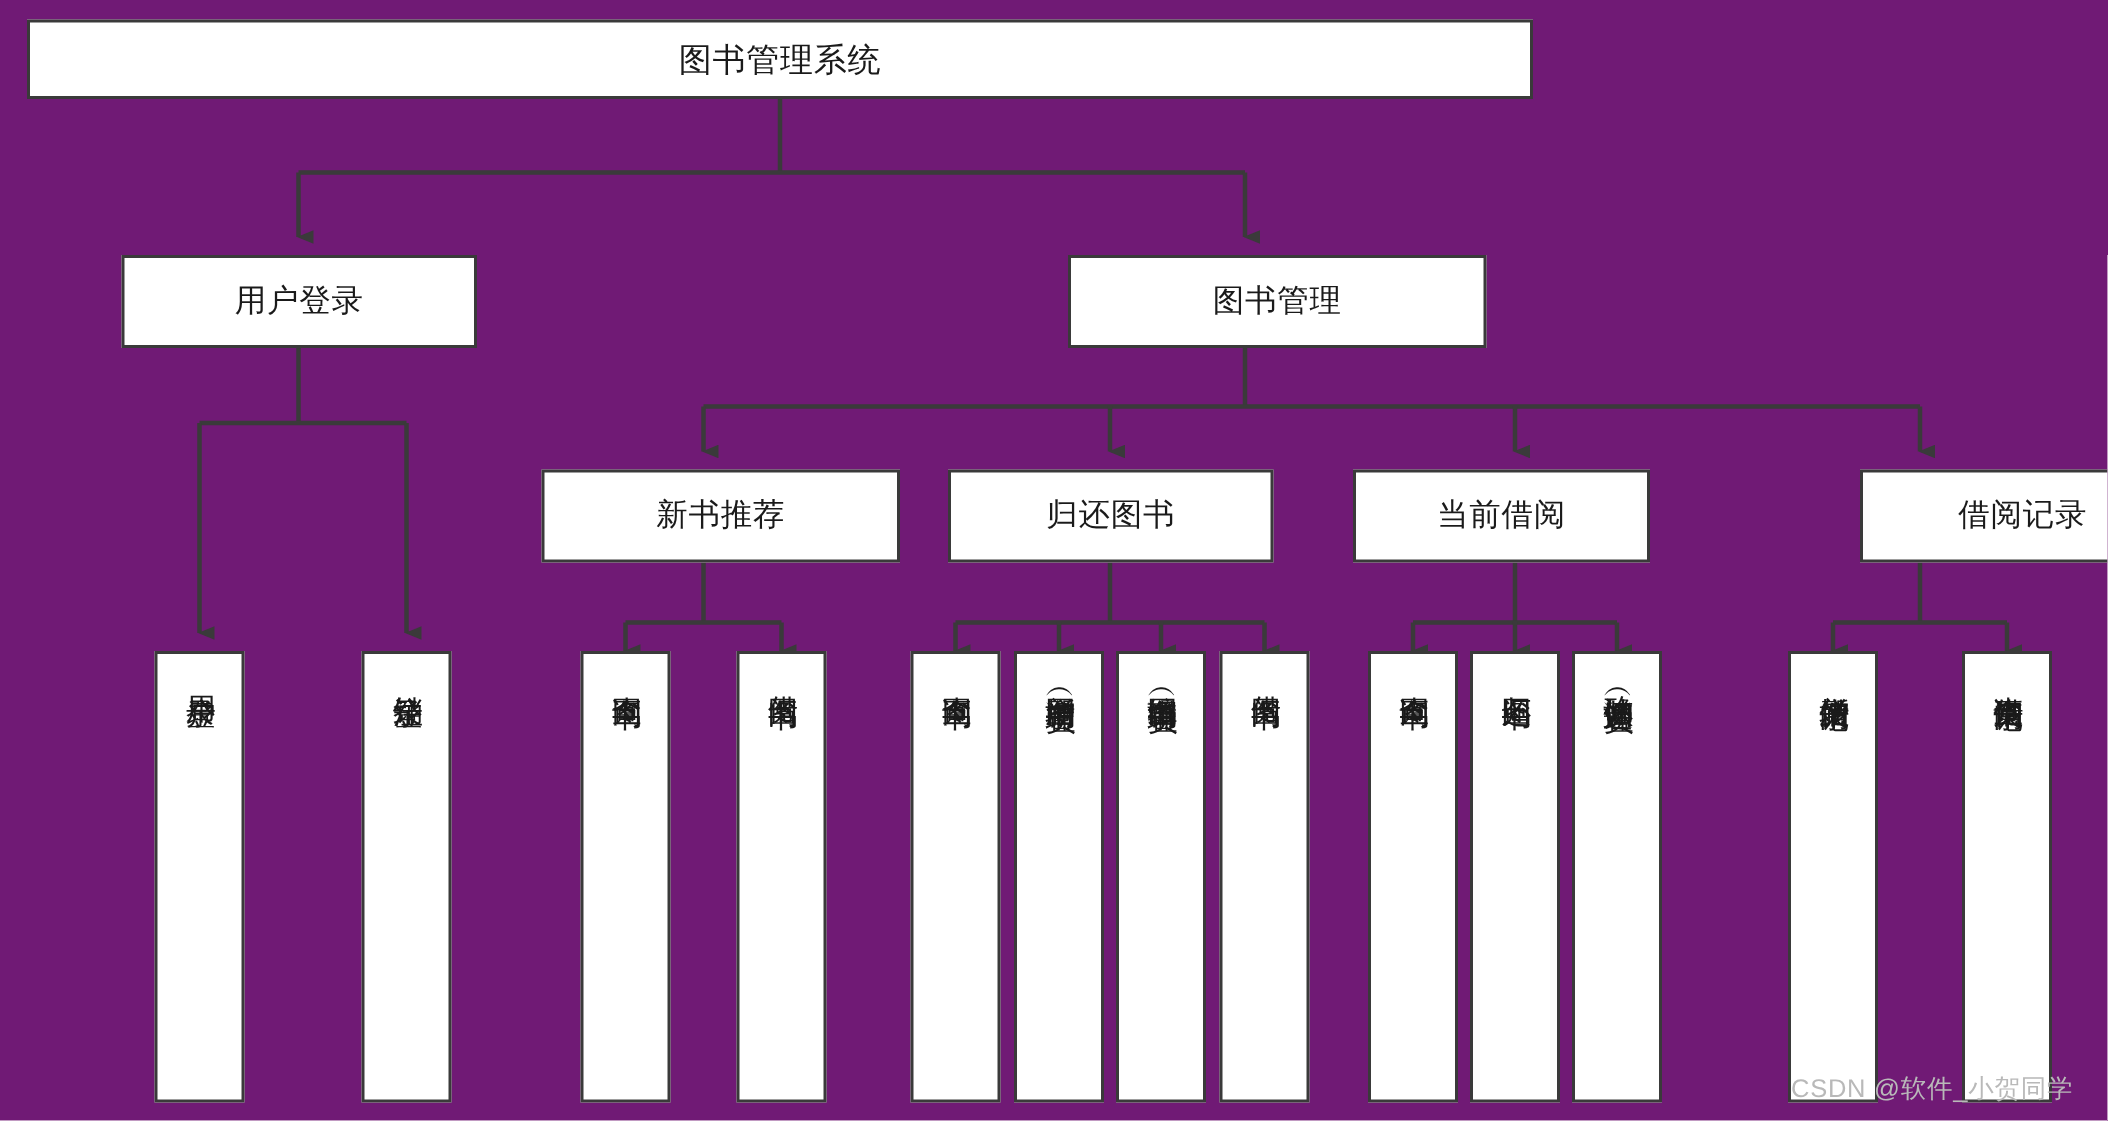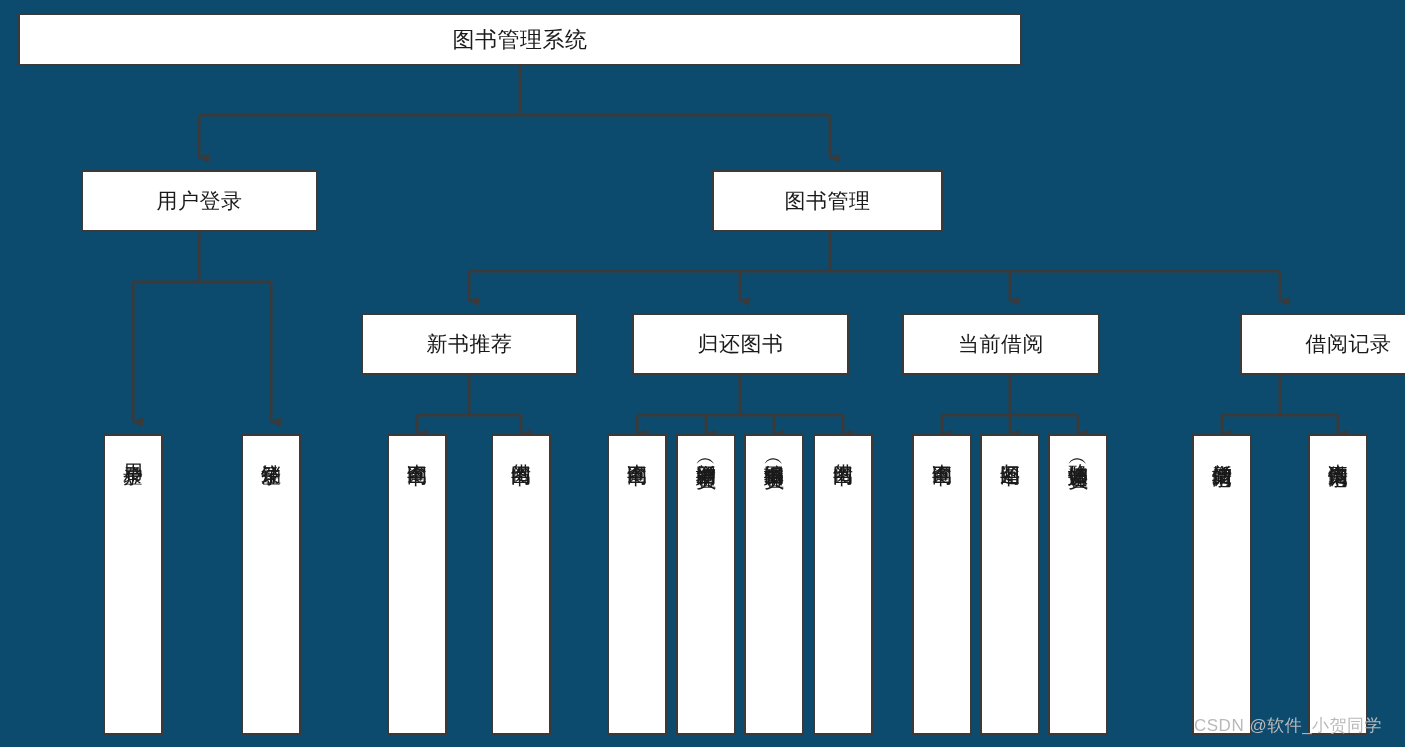--- a/index.html
+++ b/index.html
@@ -8,21 +8,21 @@
     padding: 0;
     background: #ffffff;
   }
   body {
     font-family: "Liberation Sans", "DejaVu Sans", sans-serif;
   }
   #diagram-root {
     position: relative;
     width: 1405px;
     height: 747px;
-    background: #0c4a6e;
+    background: #701a75;
     overflow: hidden;
   }
   #connector-layer {
     position: absolute;
     left: 0;
     top: 0;
     width: 1405px;
     height: 747px;
     pointer-events: none;
   }
@@ -129,25 +129,25 @@
   </svg>
 
   <div class="node horizontal root" style="left:18px; top:13px; width:1004px; height:53px;">
     <span class="node-label">图书管理系统</span>
   </div>
 
   <div class="node horizontal" style="left:81px; top:170px; width:237px; height:62px;">
     <span class="node-label">用户登录</span>
   </div>
 
-  <div class="node horizontal" style="left:712px; top:170px; width:231px; height:62px;">
+  <div class="node horizontal" style="left:712px; top:170px; width:279px; height:62px;">
     <span class="node-label">图书管理</span>
   </div>
 
-  <div class="node horizontal" style="left:361px; top:313px; width:217px; height:62px;">
+  <div class="node horizontal" style="left:361px; top:313px; width:239px; height:62px;">
     <span class="node-label">新书推荐</span>
   </div>
 
   <div class="node horizontal" style="left:632px; top:313px; width:217px; height:62px;">
     <span class="node-label">归还图书</span>
   </div>
 
   <div class="node horizontal" style="left:902px; top:313px; width:198px; height:62px;">
     <span class="node-label">当前借阅</span>
   </div>

